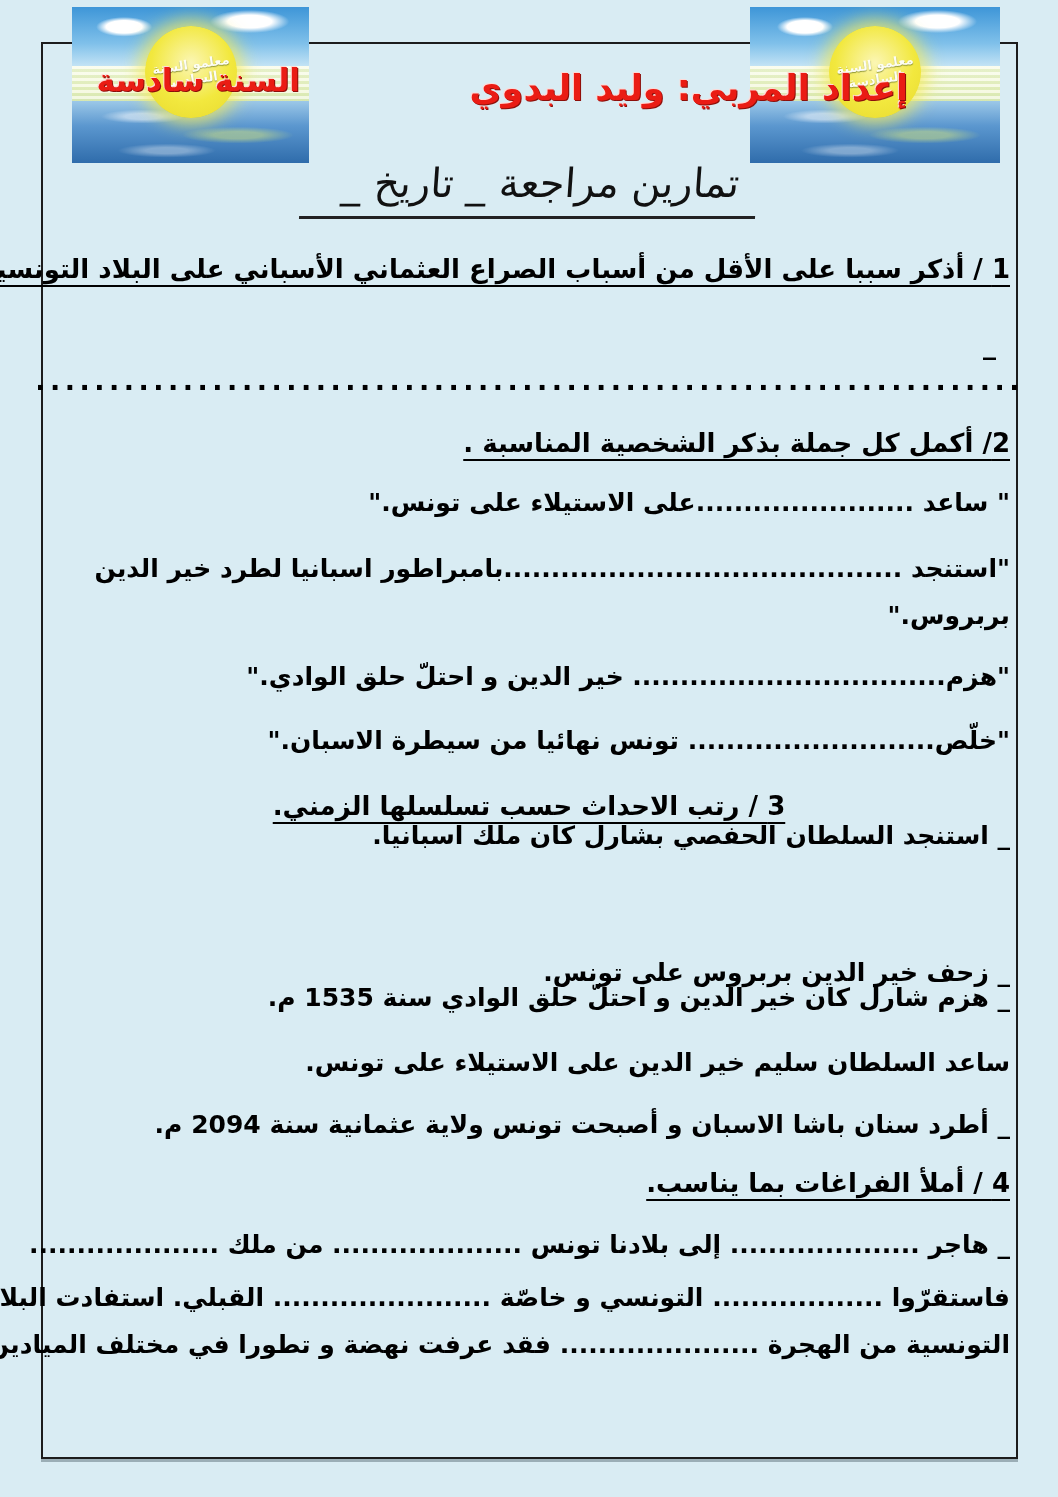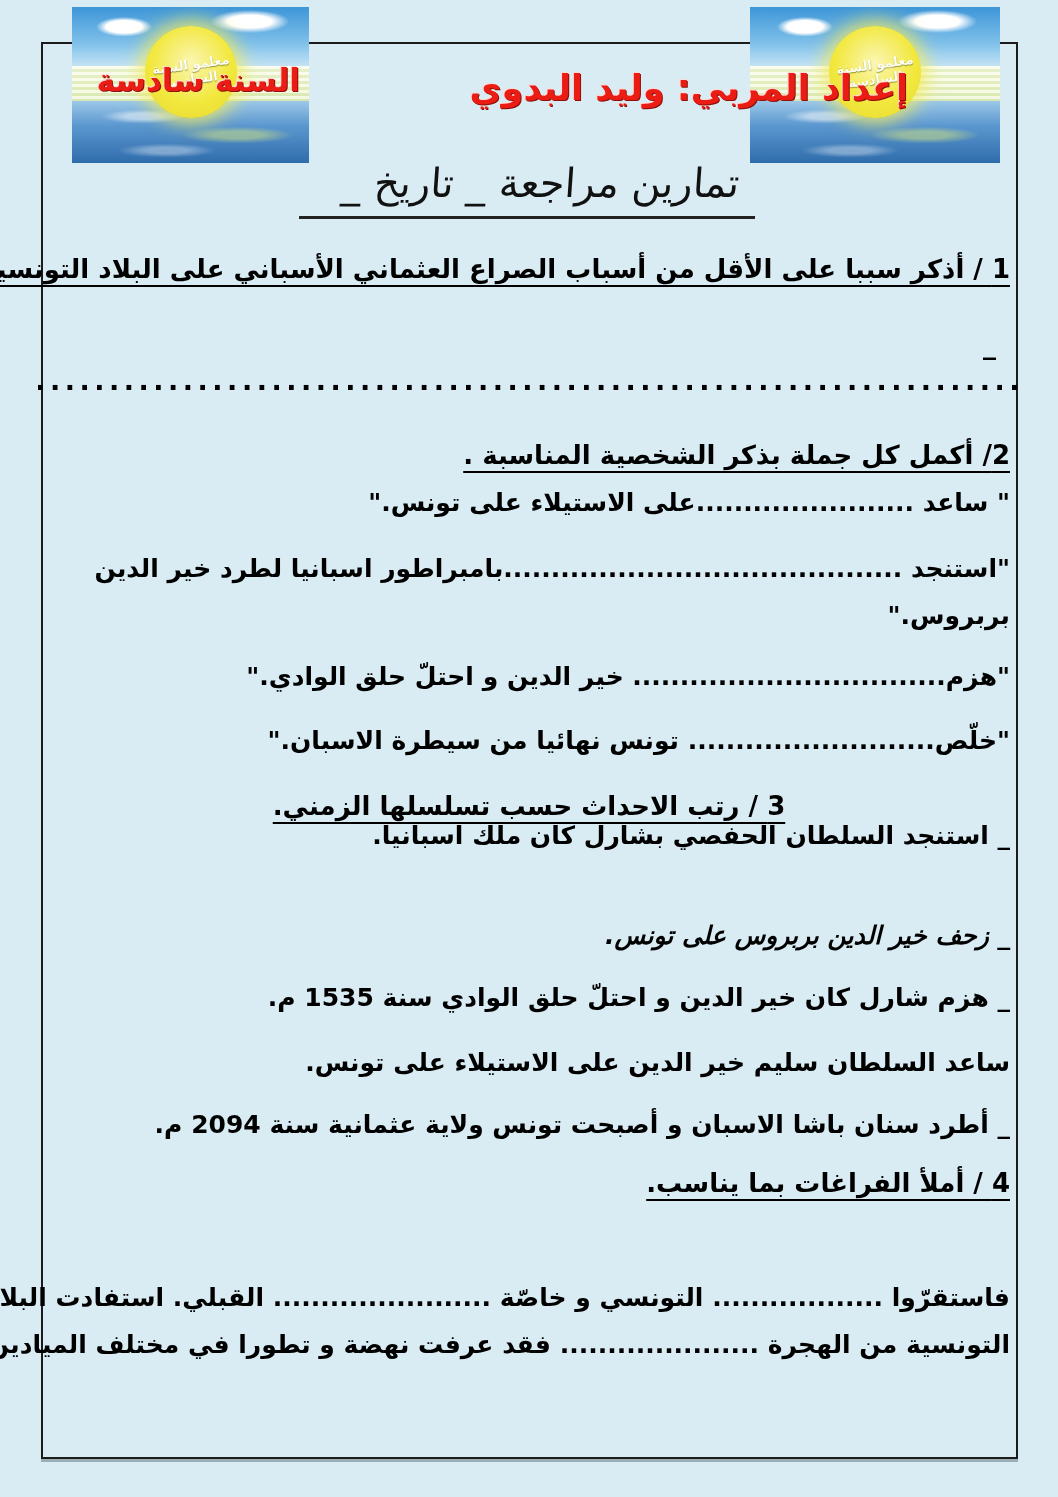--- a/index.html
+++ b/index.html
@@ -157,31 +157,32 @@
   <div class="red-overlay red-right">إعداد المربي: وليد البدوي</div>
 
   <div class="doc-title">
     <span class="t">تمارين مراجعة _ تاريخ _</span>
   </div>
 
   <div class="line heading" style="top:254px;">1 / أذكر سببا على الأقل من أسباب الصراع العثماني الأسباني على البلاد التونسية.</div>
   <div class="line dash-answer" style="top:330px;">_</div>
   <div class="line dotted" style="top:365px;">...................................................................................................................</div>
 
-  <div class="line heading" style="top:440px;text-align:right;">2/ أكمل كل جملة بذكر الشخصية المناسبة .</div>
+  <div class="line heading" style="top:428px;text-align:right;">2/ أكمل كل جملة بذكر الشخصية المناسبة .</div>
   <div class="line" style="top:488px;">" ساعد .......................على الاستيلاء على تونس."</div>
   <div class="line" style="top:554px;">"استنجد ..........................................بامبراطور اسبانيا لطرد خير الدين</div>
   <div class="line" style="top:601px;">بربروس."</div>
   <div class="line" style="top:662px;">"هزم................................. خير الدين و احتلّ حلق الوادي."</div>
   <div class="line" style="top:726px;">"خلّص.......................... تونس نهائيا من سيطرة الاسبان."</div>
 
   <div class="line heading" style="top:791px;text-align:center;">3 / رتب الاحداث حسب تسلسلها الزمني.</div>
   <div class="line" style="top:821px;">_ استنجد السلطان الحفصي بشارل كان ملك اسبانيا.</div>
-  <div class="line" style="top:921px;font-style:italic;">_ زحف خير الدين بربروس على تونس.</div>
+  <div class="line" style="top:958px;">_ زحف خير الدين بربروس على تونس.</div>
   <div class="line" style="top:983px;">_ هزم شارل كان خير الدين و احتلّ حلق الوادي سنة 1535 م.</div>
   <div class="line" style="top:1048px;">ساعد السلطان سليم خير الدين على الاستيلاء على تونس.</div>
   <div class="line" style="top:1110px;">_ أطرد سنان باشا الاسبان و أصبحت تونس ولاية عثمانية سنة 2094 م.</div>
 
   <div class="line heading" style="top:1168px;text-decoration:underline;">4 / أملأ الفراغات بما يناسب.</div>
+  <div class="line" style="top:1230px;">_ هاجر .................... إلى بلادنا  تونس .................... من  ملك ....................</div>
   <div class="line" style="top:1283px;">فاستقرّوا .................. التونسي و خاصّة ....................... القبلي. استفادت البلاد</div>
   <div class="line" style="top:1330px;">التونسية من الهجرة ..................... فقد عرفت نهضة و تطورا في مختلف الميادين .</div>
 
 </div>
 
 </body></html>

